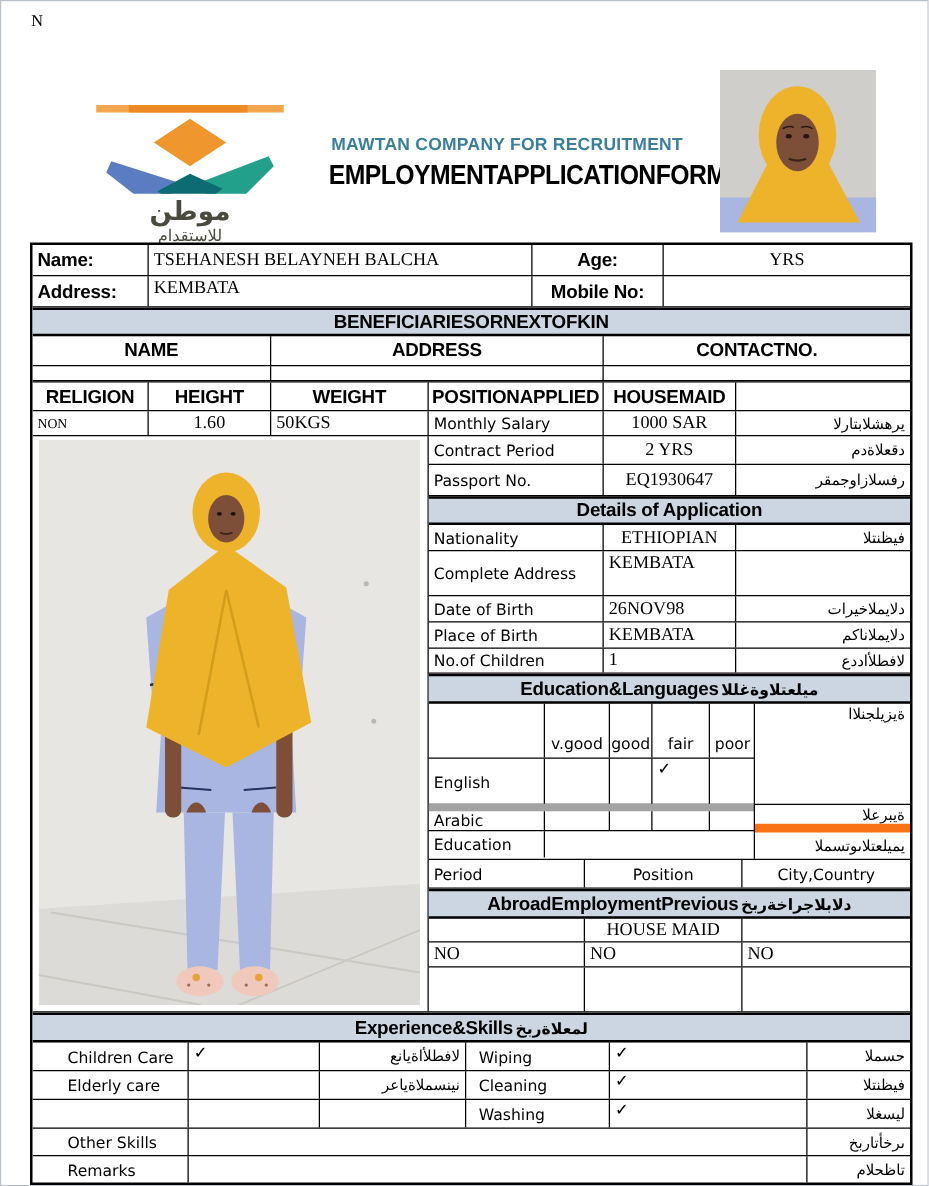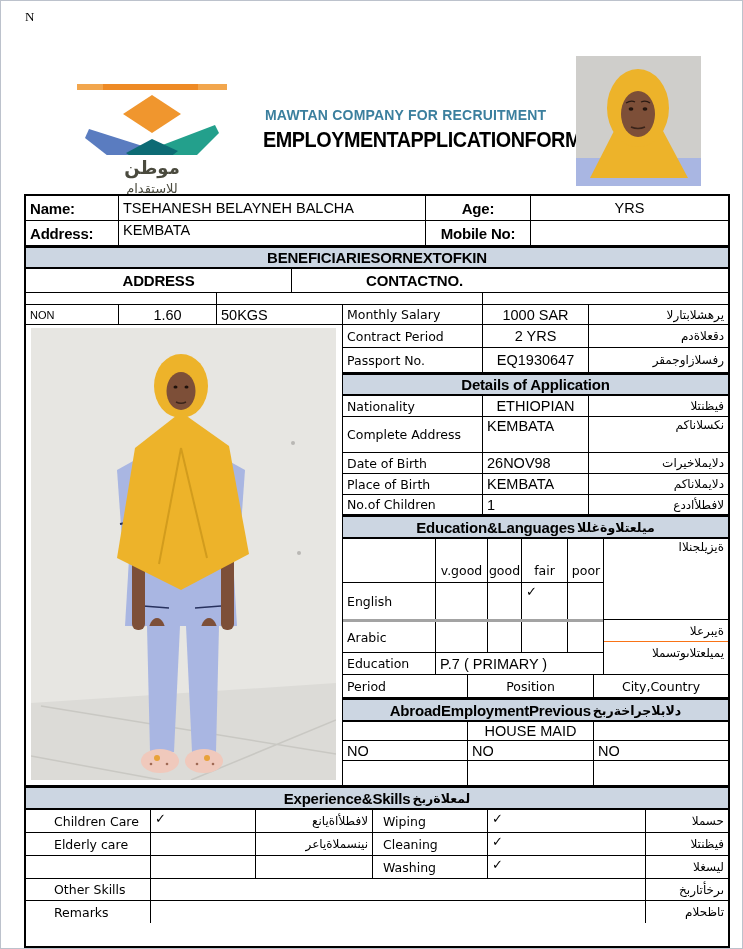--- a/index.html
+++ b/index.html
@@ -1,34 +1,34 @@
 <!DOCTYPE html>
 <html><head>
 <meta charset="utf-8">
 <style>
   html,body{margin:0;padding:0;background:#fff;}
   .page{position:relative;width:743px;height:949px;background:#fff;border:1px solid #bcc2cc;
         box-sizing:border-box;overflow:hidden;font-family:"Liberation Sans",sans-serif;color:#000;}
   .corner-n{position:absolute;left:24px;top:8px;font:13px "Liberation Serif",serif;}
   
   .logo-wrap{position:absolute;left:62px;top:82px;width:178px;text-align:center;}
-  .logo-ar{font-family:"DejaVu Sans",sans-serif;font-weight:bold;color:#4a4a3e;font-size:18px;line-height:26px;margin-top:-4px;}
+  .logo-ar{font-family:"DejaVu Sans",sans-serif;font-weight:bold;color:#4a4a3e;font-size:21px;line-height:26px;margin-top:-4px;}
   .logo-ar-sub{font-family:"DejaVu Sans",sans-serif;color:#4a4a3e;font-size:13px;letter-spacing:3px;line-height:15px;}
   .company-line{position:absolute;left:264px;top:106px;font-size:14px;font-weight:bold;color:#3b7f9e;letter-spacing:.2px;}
   .form-title{position:absolute;left:262px;top:126px;font-size:22px;font-weight:bold;letter-spacing:-.5px;
               transform:scaleX(.9);transform-origin:left;white-space:nowrap;}
   .headshot{position:absolute;left:575px;top:55px;width:125px;height:130px;}
   
   .ftable{position:absolute;left:23px;top:193px;width:706px;height:754px;border:2px solid #000;box-sizing:border-box;overflow:hidden;}
   .r{display:flex;border-bottom:1px solid #000;box-sizing:border-box;}
   .c{border-right:1px solid #000;box-sizing:border-box;overflow:hidden;padding:1px 4px;display:flex;align-items:center;}
   .c.last{border-right:none;}
   .blbl{font-weight:bold;font-size:15px;letter-spacing:-.2px;}
   .lbl{font-family:"DejaVu Sans",sans-serif;font-size:12.5px;}
-  .val{font-family:Liberation Sans, sans-serif;font-size:14.5px;}
+  .val{font-family:Liberation Serif, serif;font-size:14.5px;}
   .sm{font-size:11px;}
   .ctr{justify-content:center;text-align:right;}
   .top{align-items:flex-start;}
   .ar{font-family:"DejaVu Sans",sans-serif;font-size:12px;justify-content:flex-end;text-align:left;}
   .hdr{background:#ccd6e2;border-top:2px solid #000;border-bottom:2px solid #000;
        justify-content:center;align-items:center;display:flex;font-weight:bold;font-size:15px;letter-spacing:-.2px;}
   .hdr .ar-inline{font-family:"DejaVu Sans",sans-serif;font-size:12.5px;font-weight:bold;margin-left:2px;}
   .chk{font-family:"DejaVu Sans",sans-serif;font-size:13px;}
   .split{display:flex;border-bottom:1px solid #000;}
   .photo-cell{width:317px;border-right:1px solid #000;box-sizing:border-box;padding:3px 5px;}
@@ -85,30 +85,39 @@
       <div class="c val top" style="width:307px">KEMBATA</div>
       <div class="c blbl ctr" style="width:105px">Mobile No:</div>
       <div class="c val last" style="width:197px"></div>
     </div>
 
     <div class="r hdr" style="height:23px">
       <span>BENEFICIARIESORNEXTOFKIN</span>
     </div>
 
     <div class="r" style="height:24px">
+      <div class="c blbl ctr" style="width:191px">NAME</div>
       <div class="c blbl ctr" style="width:266px">ADDRESS</div>
       <div class="c blbl ctr last" style="width:245px">CONTACTNO.</div>
     </div>
 
     <div class="r" style="height:12px">
       <div class="c" style="width:191px"></div>
       <div class="c" style="width:266px"></div>
       <div class="c last" style="width:245px"></div>
     </div>
 
+    <div class="r" style="height:24px;border-top:1px solid #000">
+      <div class="c blbl ctr" style="width:93px">RELIGION</div>
+      <div class="c blbl ctr" style="width:98px">HEIGHT</div>
+      <div class="c blbl ctr" style="width:126px">WEIGHT</div>
+      <div class="c blbl ctr" style="width:140px">POSITIONAPPLIED</div>
+      <div class="c blbl ctr" style="width:106px">HOUSEMAID</div>
+      <div class="c last" style="width:139px"></div>
+    </div>
 
     <div class="r" style="height:20px">
       <div class="c val sm" style="width:93px">NON</div>
       <div class="c val ctr" style="width:98px">1.60</div>
       <div class="c val" style="width:126px">50KGS</div>
       <div class="c lbl" style="width:140px">Monthly Salary</div>
       <div class="c val ctr" style="width:106px">1000 SAR</div>
       <div class="c ar last" style="width:139px">يرهشلابتارلا</div>
     </div>
 
@@ -174,21 +183,20 @@
         </div>
 
         <div class="r" style="height:21px">
           <div class="c lbl" style="width:140px">Nationality</div>
           <div class="c val ctr" style="width:106px">ETHIOPIAN</div>
           <div class="c ar last" style="width:139px">فيظنتلا</div>
         </div>
         <div class="r" style="height:36px">
           <div class="c lbl" style="width:140px">Complete Address</div>
           <div class="c val top" style="width:106px">KEMBATA</div>
-          <div class="c ar top last" style="width:139px">نكسلاناكم</div>
         </div>
         <div class="r" style="height:21px">
           <div class="c lbl" style="width:140px">Date of Birth</div>
           <div class="c val" style="width:106px">26NOV98</div>
           <div class="c ar last" style="width:139px">دلايملاخيرات</div>
         </div>
         <div class="r" style="height:21px">
           <div class="c lbl" style="width:140px">Place of Birth</div>
           <div class="c val" style="width:106px">KEMBATA</div>
           <div class="c ar last" style="width:139px">دلايملاناكم</div>
@@ -213,35 +221,34 @@
               <div class="c lbl ctr" style="width:46px;align-items:flex-end;padding-bottom:4px">fair</div>
               <div class="c lbl ctr last" style="width:36px;align-items:flex-end;padding-bottom:4px">poor</div>
             </div>
             <div class="r" style="height:37px">
               <div class="c lbl" style="width:93px">English</div>
               <div class="c" style="width:52px"></div>
               <div class="c" style="width:34px"></div>
               <div class="c chk top" style="width:46px">✓</div>
               <div class="c last" style="width:36px"></div>
             </div>
-            <div class="r" style="height:34px;border-top:3px solid #a3a3a3;margin-top:-1px">
+            <div class="r" style="height:22px;border-top:6px solid #a3a3a3;margin-top:-1px">
               <div class="c lbl" style="width:93px">Arabic</div>
               <div class="c" style="width:52px"></div>
               <div class="c" style="width:34px"></div>
               <div class="c" style="width:46px"></div>
               <div class="c last" style="width:36px"></div>
             </div>
             <div class="r" style="height:21px;border-bottom:none">
               <div class="c lbl" style="width:93px">Education</div>
-              <div class="c val last" style="width:168px">P.7 ( PRIMARY )</div>
             </div>
           </div>
           <div style="width:124px;border-left:1px solid #000;margin-left:-1px">
             <div class="c ar top last" style="height:81px;border-bottom:1px solid #000;justify-content:flex-end">ةيزيلجنلاا</div>
-            <div class="c ar last" style="height:22px;border-bottom:1px solid #f97316">ةيبرعلا</div>
+            <div class="c ar last" style="height:22px;border-bottom:7px solid #f97316">ةيبرعلا</div>
             <div class="c ar last" style="height:21px">يميلعتلاىوتسملا</div>
           </div>
         </div>
 
         <div class="r" style="height:23px">
           <div class="c lbl" style="width:125px">Period</div>
           <div class="c lbl ctr" style="width:126px">Position</div>
           <div class="c lbl ctr last" style="width:134px">City,Country</div>
         </div>
 

